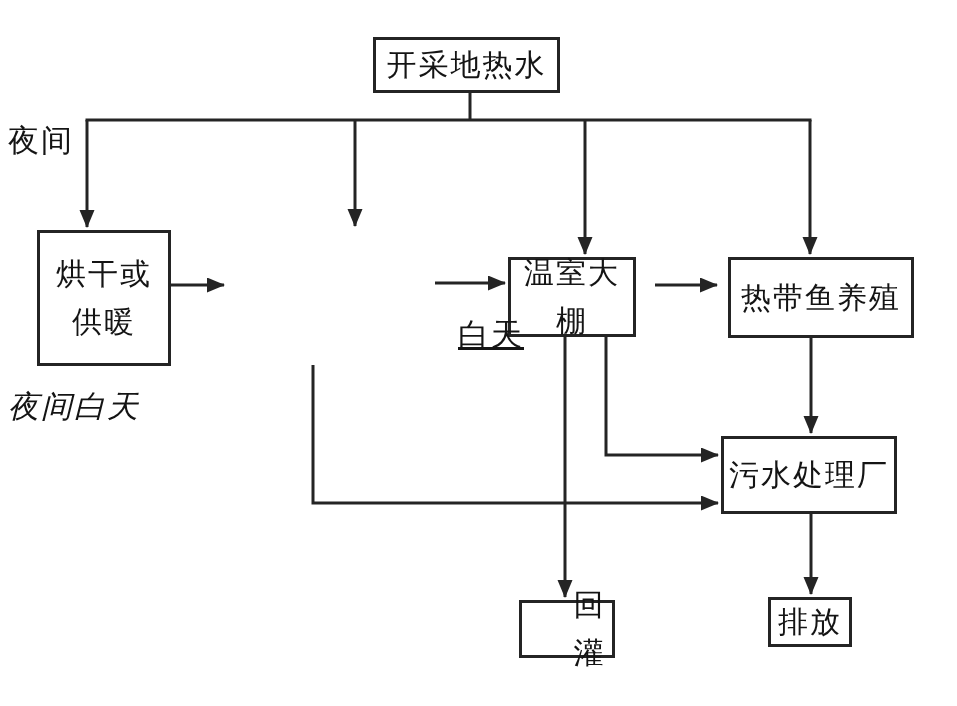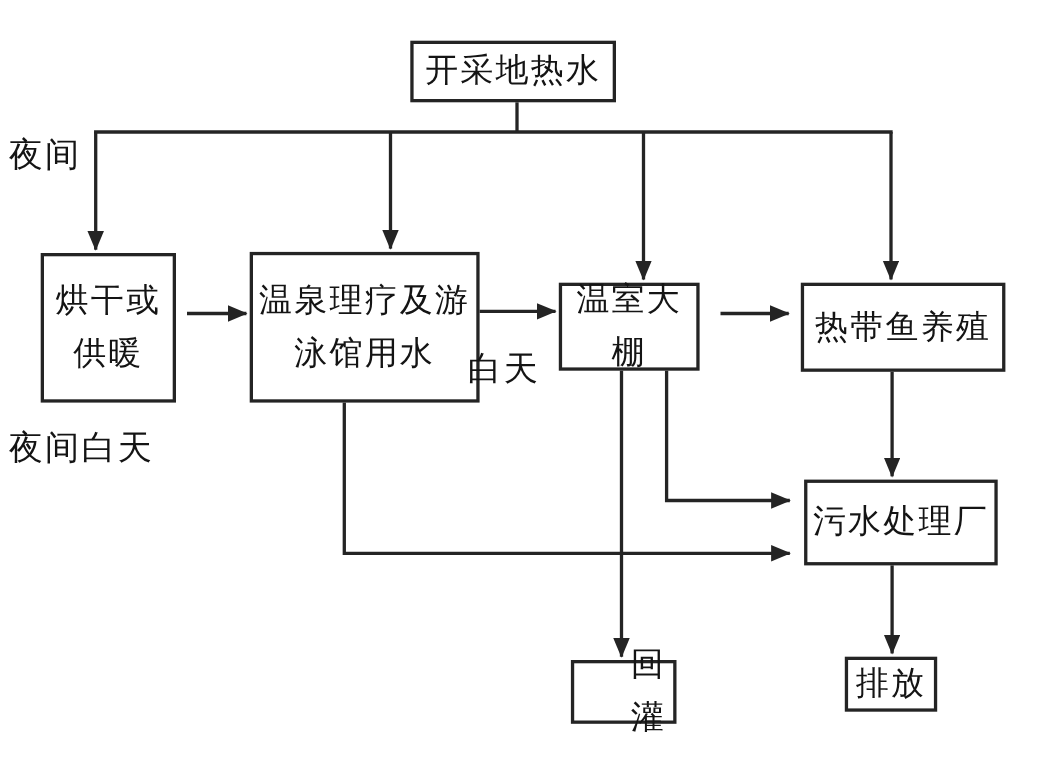--- a/index.html
+++ b/index.html
@@ -25,30 +25,30 @@
     letter-spacing:2px;
   }
   .annotation{
     position:absolute;
     color:#141414;
     font-size:31px;
     letter-spacing:2px;
     white-space:nowrap;
   }
   .n-source    {left:373px;top:9px;  width:187px;height:56px;margin-top:28px;}
-  .n-drying    {left:37px; top:230px;width:123px;height:136px;}
+  .n-drying    {left:37px; top:230px;width:134px;height:136px;}
   .n-spa       {left:227px;top:229px;width:209px;height:137px;}
   .n-greenhouse{left:508px;top:257px;width:128px;height:80px;}
   .n-fish      {left:728px;top:257px;width:186px;height:81px;}
-  .n-sewage    {left:721px;top:436px;width:176px;height:78px;margin-left:10px;}
+  .n-sewage    {left:721px;top:436px;width:176px;height:78px;}
   .n-recharge  {left:519px;top:600px;width:96px; height:58px;padding-left:45px;}
   .n-discharge {left:768px;top:597px;width:84px; height:50px;}
   .a-night    {left:8px;  top:120px;font-family:Liberation Mono, monospace;}
-  .a-day      {left:425px;top:314px;}
-  .a-nightday {left:8px;  top:386px;}
+  .a-day      {left:458px;top:314px;text-decoration:underline;}
+  .a-nightday {left:8px;  top:386px;font-style:italic;}
   .edge{stroke:#242424;stroke-width:3;fill:none;}
 </style>
 </head>
 <body>
 
 <div id="canvas">
 
   <svg id="connectors" width="957" height="706" viewBox="0 0 957 706" xmlns="http://www.w3.org/2000/svg">
     <defs>
       <marker id="arrow" markerUnits="userSpaceOnUse" markerWidth="20" markerHeight="16" refX="17" refY="7.5" orient="auto">
@@ -70,22 +70,20 @@
     <path class="edge" d="M565,336 V597" marker-end="url(#arrow)"></path>
     <path class="edge" d="M606,336 V455 H718" marker-end="url(#arrow)"></path>
     <path class="edge" d="M313,365 V503 H718" marker-end="url(#arrow)"></path>
   </svg>
 
   <div class="node n-source">开采地热水</div>
 
   <div class="node n-drying">烘干或
 供暖</div>
 
-  <div class="node n-spa">温泉理疗及游
-泳馆用水</div>
 
   <div class="node n-greenhouse">温室大棚</div>
 
   <div class="node n-fish">热带鱼养殖</div>
 
   <div class="node n-sewage">污水处理厂</div>
 
   <div class="node n-recharge">回灌</div>
 
   <div class="node n-discharge">排放</div>

